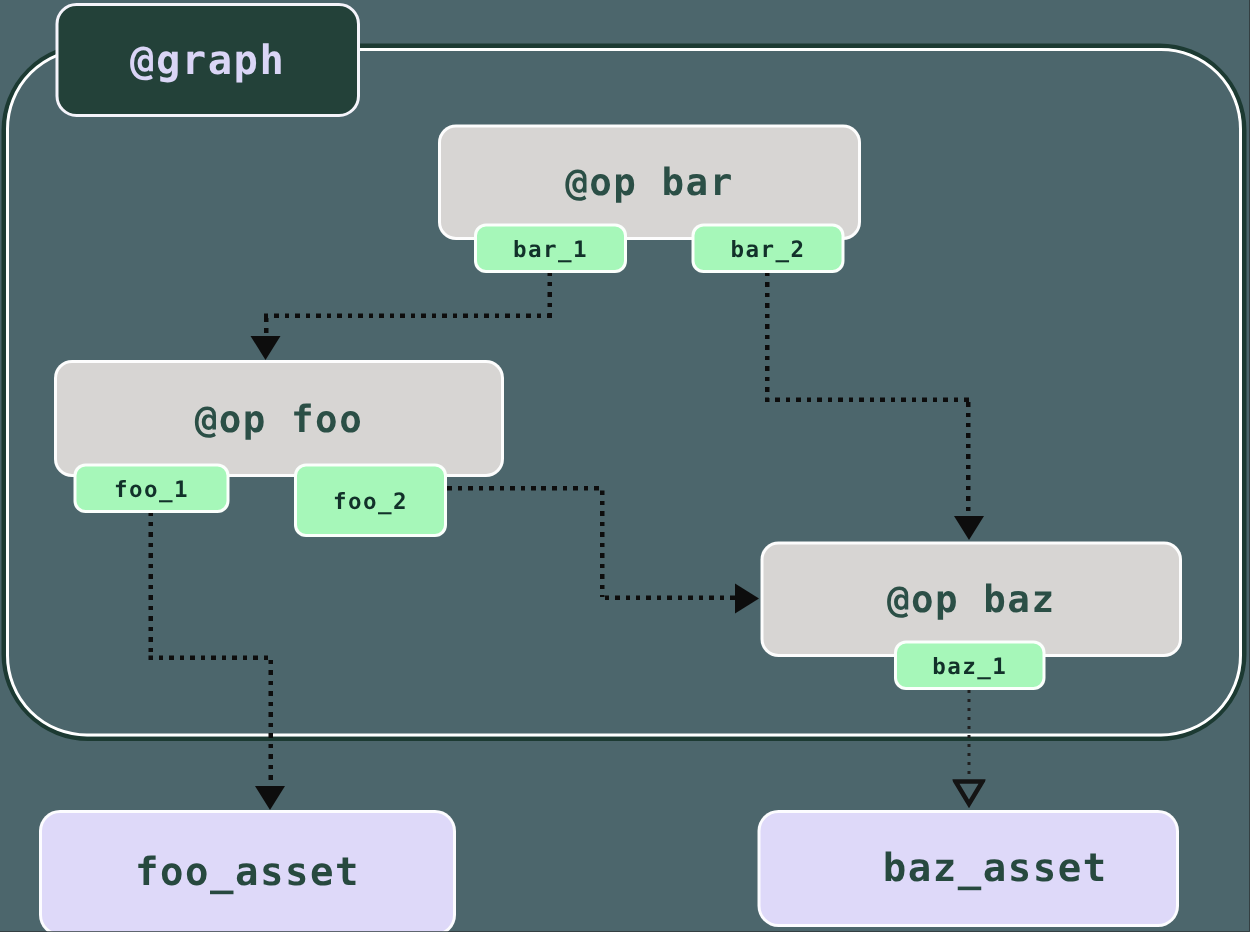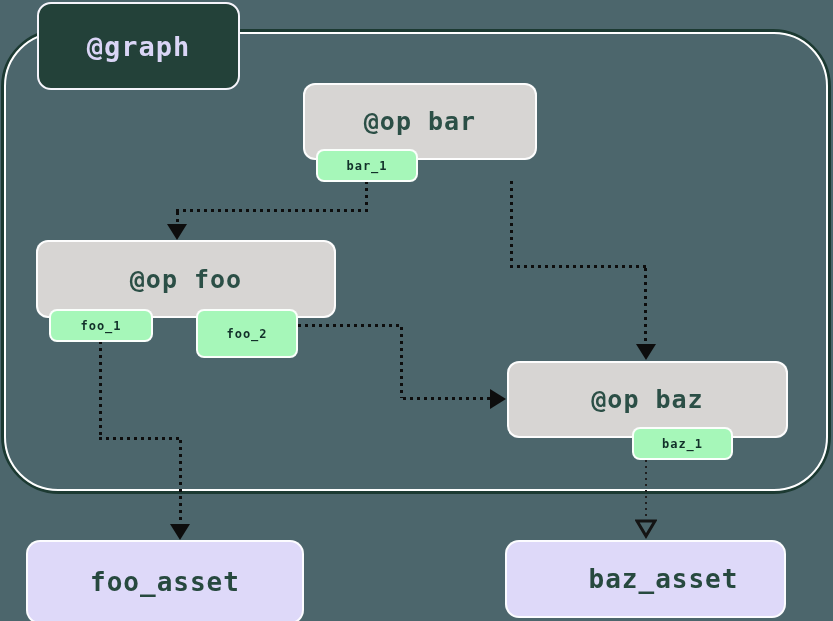--- a/index.html
+++ b/index.html
@@ -10,46 +10,46 @@
   }
   
   .graph-box{
     position:absolute;left:1px;top:29px;width:824px;height:459px;
     border:3px solid #1c3a32;border-radius:58px;
   }
   .graph-box-inner{
     position:absolute;inset:0px;border:2px solid #ffffff;border-radius:54px;
   }
   .graph-badge{
-    position:absolute;left:37px;top:2px;width:203px;height:88px;
+    position:absolute;left:37px;top:2px;width:203px;height:76px;
     background:#234139;border:2px solid #f5f4fb;border-radius:14px;
     display:flex;align-items:center;justify-content:center;
     color:#dad5f6;font-size:27px;font-weight:bold;letter-spacing:1px;
     box-sizing:border-box;
   }
   .op-node{
     position:absolute;background:#d7d5d3;border:2px solid rgba(255,255,255,.95);
     border-radius:12px;box-sizing:border-box;
     display:flex;align-items:center;justify-content:center;
     color:#2b4f46;font-size:25px;font-weight:bold;letter-spacing:1px;
   }
-  #op-bar{left:303px;top:83px;width:234px;height:77px;text-align:center;}
+  #op-bar{left:292px;top:83px;width:282px;height:77px;text-align:center;}
   #op-foo{left:36px;top:240px;width:300px;height:78px;}
   #op-baz{left:507px;top:361px;width:281px;height:77px;justify-content:center;}
   .out-tag{
     position:absolute;background:#a6f7b9;border:2px solid rgba(255,255,255,.95);
     border-radius:8px;box-sizing:border-box;
     display:flex;align-items:center;justify-content:center;
-    color:#12312a;font-size:12px;font-weight:bold;letter-spacing:1px;
+    color:#12312a;font-size:15px;font-weight:bold;letter-spacing:1px;
   }
   #tag-bar1{left:316px;top:149px;width:102px;height:33px;}
   #tag-bar2{left:461px;top:149px;width:102px;height:33px;}
   #tag-foo1{left:49px;top:309px;width:104px;height:33px;}
   #tag-foo2{left:196px;top:309px;width:102px;height:49px;}
-  #tag-baz1{left:596px;top:427px;width:101px;height:33px;margin-left:36px;}
+  #tag-baz1{left:596px;top:427px;width:101px;height:33px;}
   .asset-node{
     position:absolute;background:#ded9f9;border:2px solid rgba(255,255,255,.9);
     border-radius:14px;box-sizing:border-box;
     display:flex;align-items:center;justify-content:center;
     color:#27493f;font-size:26px;font-weight:bold;letter-spacing:1px;
   }
   #asset-foo{left:26px;top:540px;width:278px;height:84px;}
   #asset-baz{left:505px;top:540px;width:281px;height:78px;padding-left:36px;}
   
   .dot-h{position:absolute;height:3px;
@@ -120,20 +120,23 @@
   <div class="op-node" id="op-foo">
     <span>@op foo</span>
   </div>
   <div class="op-node" id="op-baz">
     <span>@op baz</span>
   </div>
 
   <div class="out-tag" id="tag-bar1">
     <span>bar_1</span>
   </div>
+  <div class="out-tag" id="tag-bar2">
+    <span>bar_2</span>
+  </div>
   <div class="out-tag" id="tag-foo1">
     <span>foo_1</span>
   </div>
   <div class="out-tag" id="tag-foo2">
     <span>foo_2</span>
   </div>
   <div class="out-tag" id="tag-baz1">
     <span>baz_1</span>
   </div>
 

